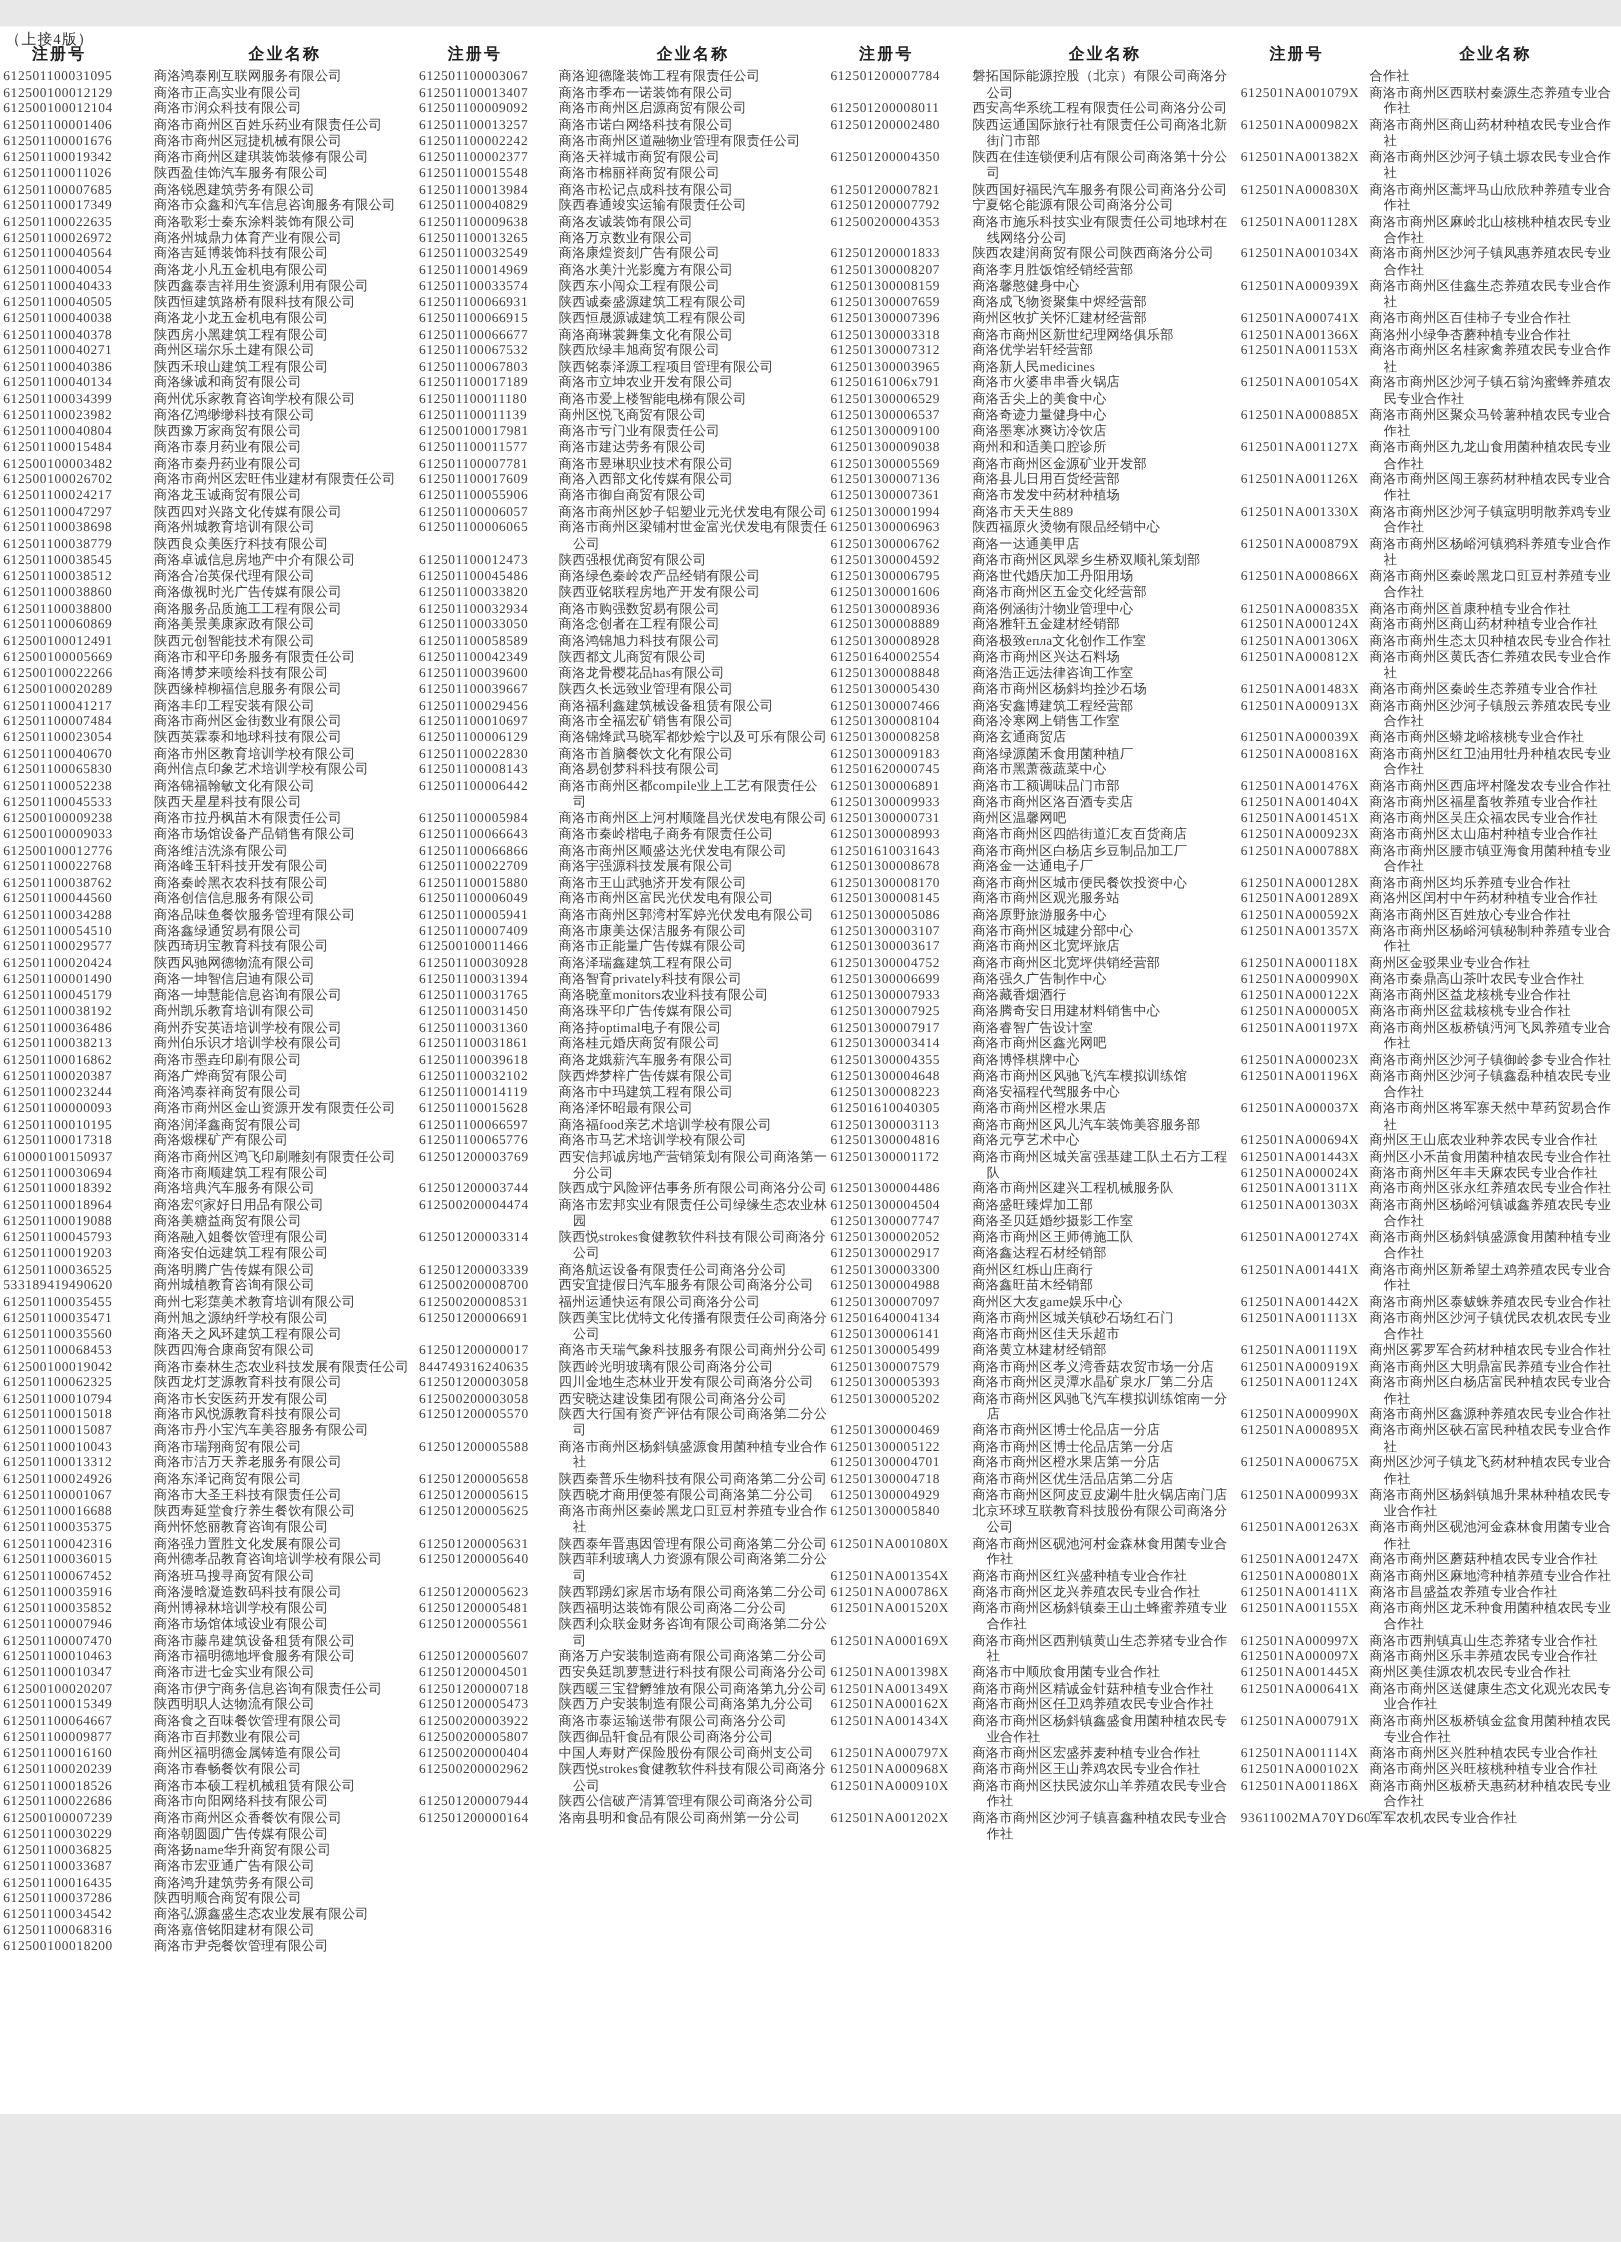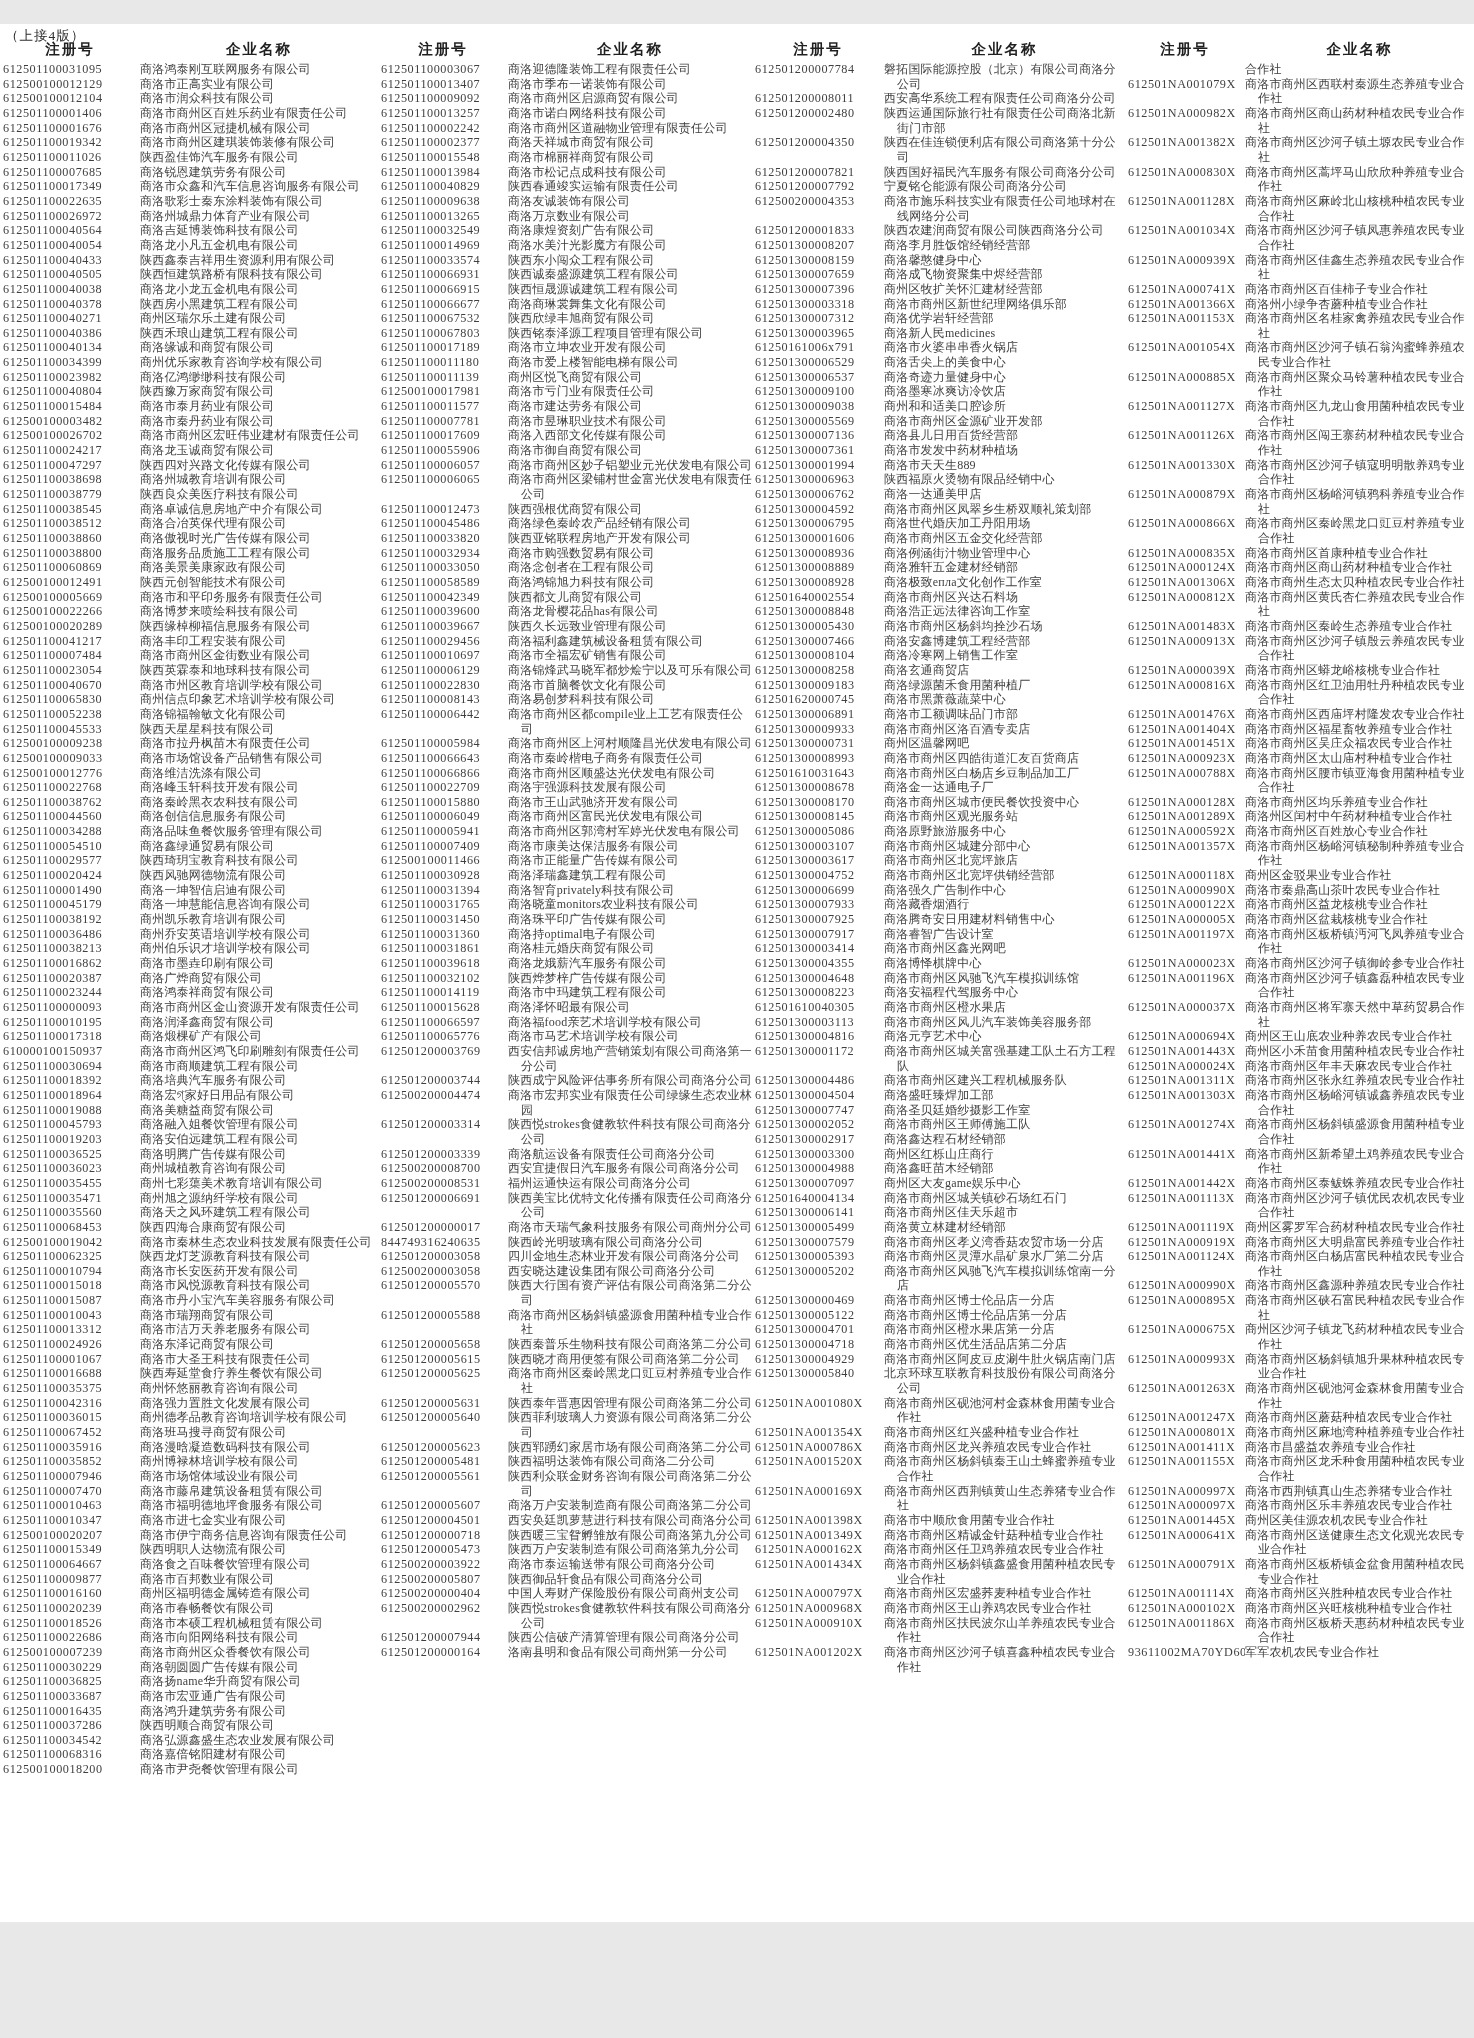--- a/index.html
+++ b/index.html
@@ -25,21 +25,21 @@
   .c-a{width:378px;--noW:140px;}
   .c-b{width:374px;--noW:130px;}
   .c-c{width:373px;--noW:132px;}
   .c-d{width:349px;--noW:120px;}
   .colhead{
     display:flex;align-items:center;
     height:25px;
     font-weight:bold;font-size:14.5px;color:#1f1f1f;
     letter-spacing:2px;
   }
-  .colhead .h-no{width:var(--noW);text-align:center;box-sizing:border-box;}
+  .colhead .h-no{width:var(--noW);text-align:left;box-sizing:border-box;padding-left:29px;}
   .colhead .h-nm{flex:1;text-align:center;box-sizing:border-box;}
   .entry{
     display:flex;
     font-size:12px;
     line-height:14.66px;
   }
   .no{
     width:var(--noW);
     box-sizing:border-box;
     padding-left:3px;
@@ -364,21 +364,21 @@
           </div>
           <div class="entry">
             <span class="no">612501100019203</span>
             <span class="nm">商洛安伯远建筑工程有限公司</span>
           </div>
           <div class="entry">
             <span class="no">612501100036525</span>
             <span class="nm">商洛明腾广告传媒有限公司</span>
           </div>
           <div class="entry">
-            <span class="no">612501100036023</span>
+            <span class="no">533189419490620</span>
             <span class="nm">商州城植教育咨询有限公司</span>
           </div>
           <div class="entry">
             <span class="no">612501100035455</span>
             <span class="nm">商州七彩蕖美术教育培训有限公司</span>
           </div>
           <div class="entry">
             <span class="no">612501100035471</span>
             <span class="nm">商州旭之源纳纤学校有限公司</span>
           </div>

